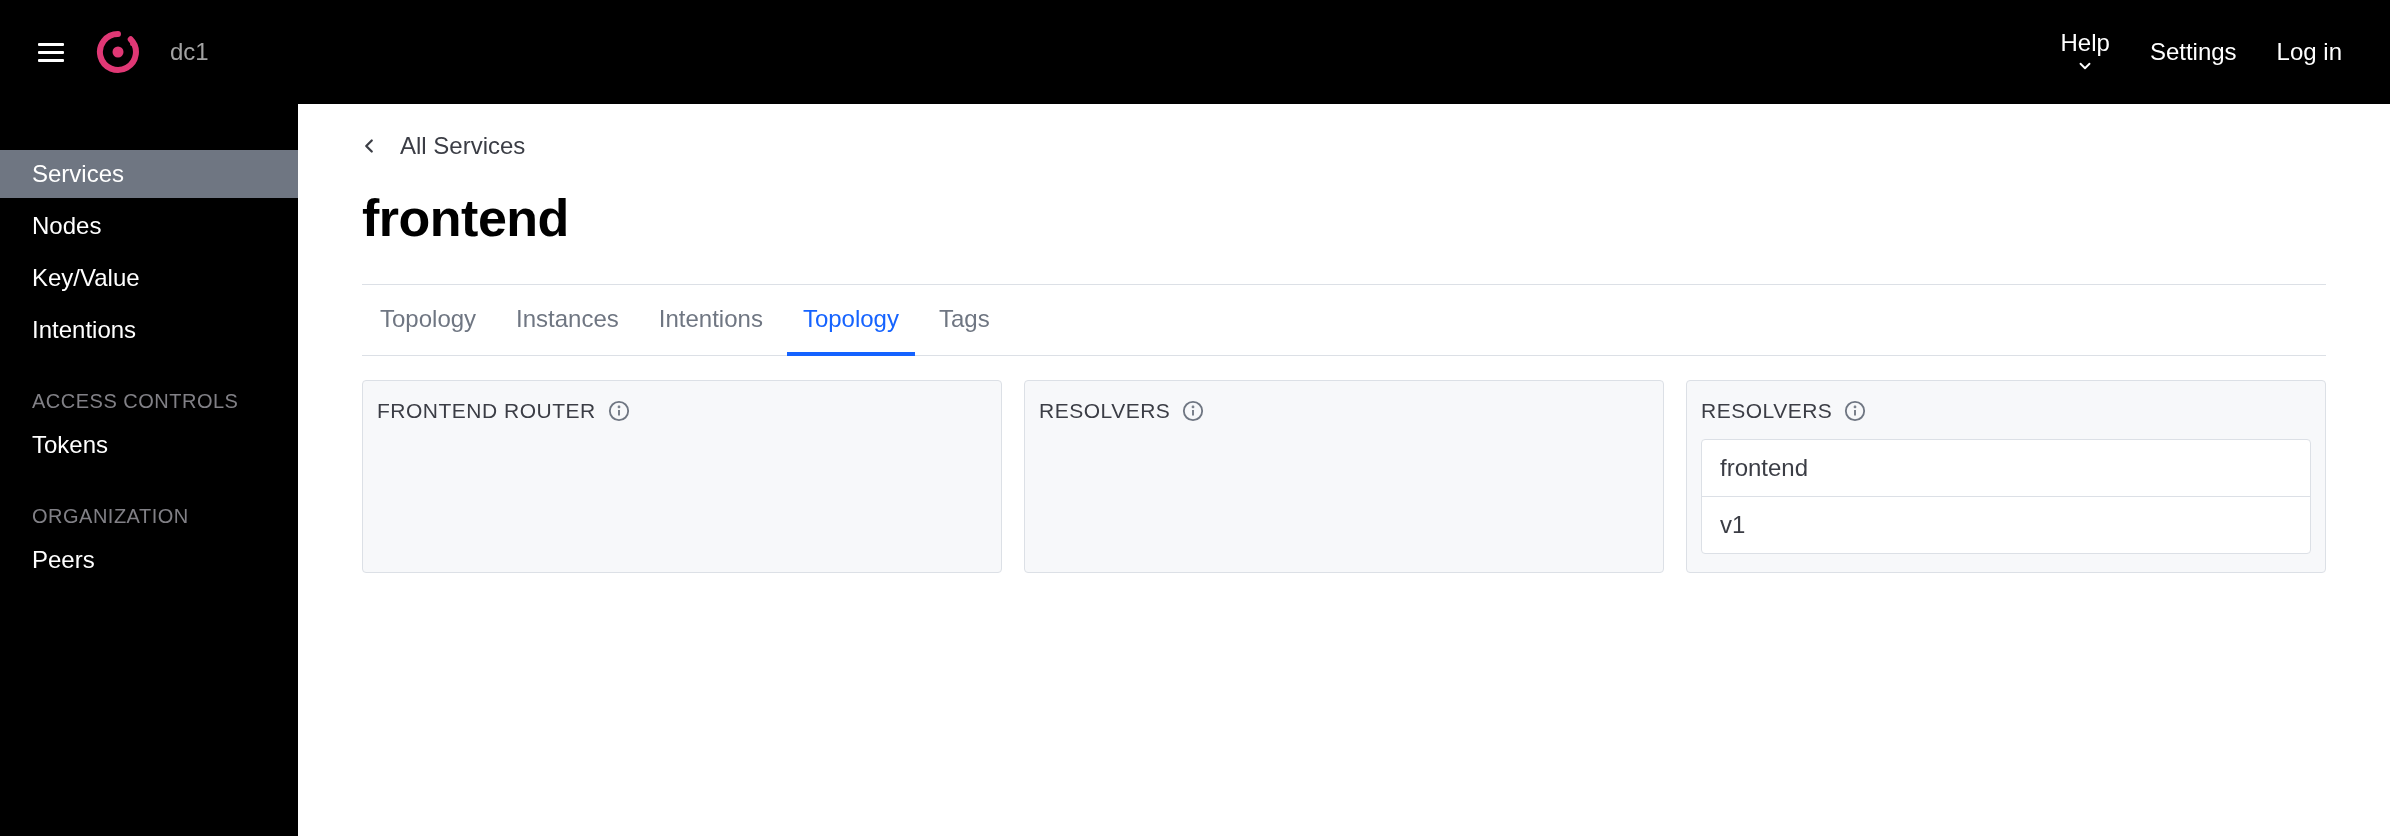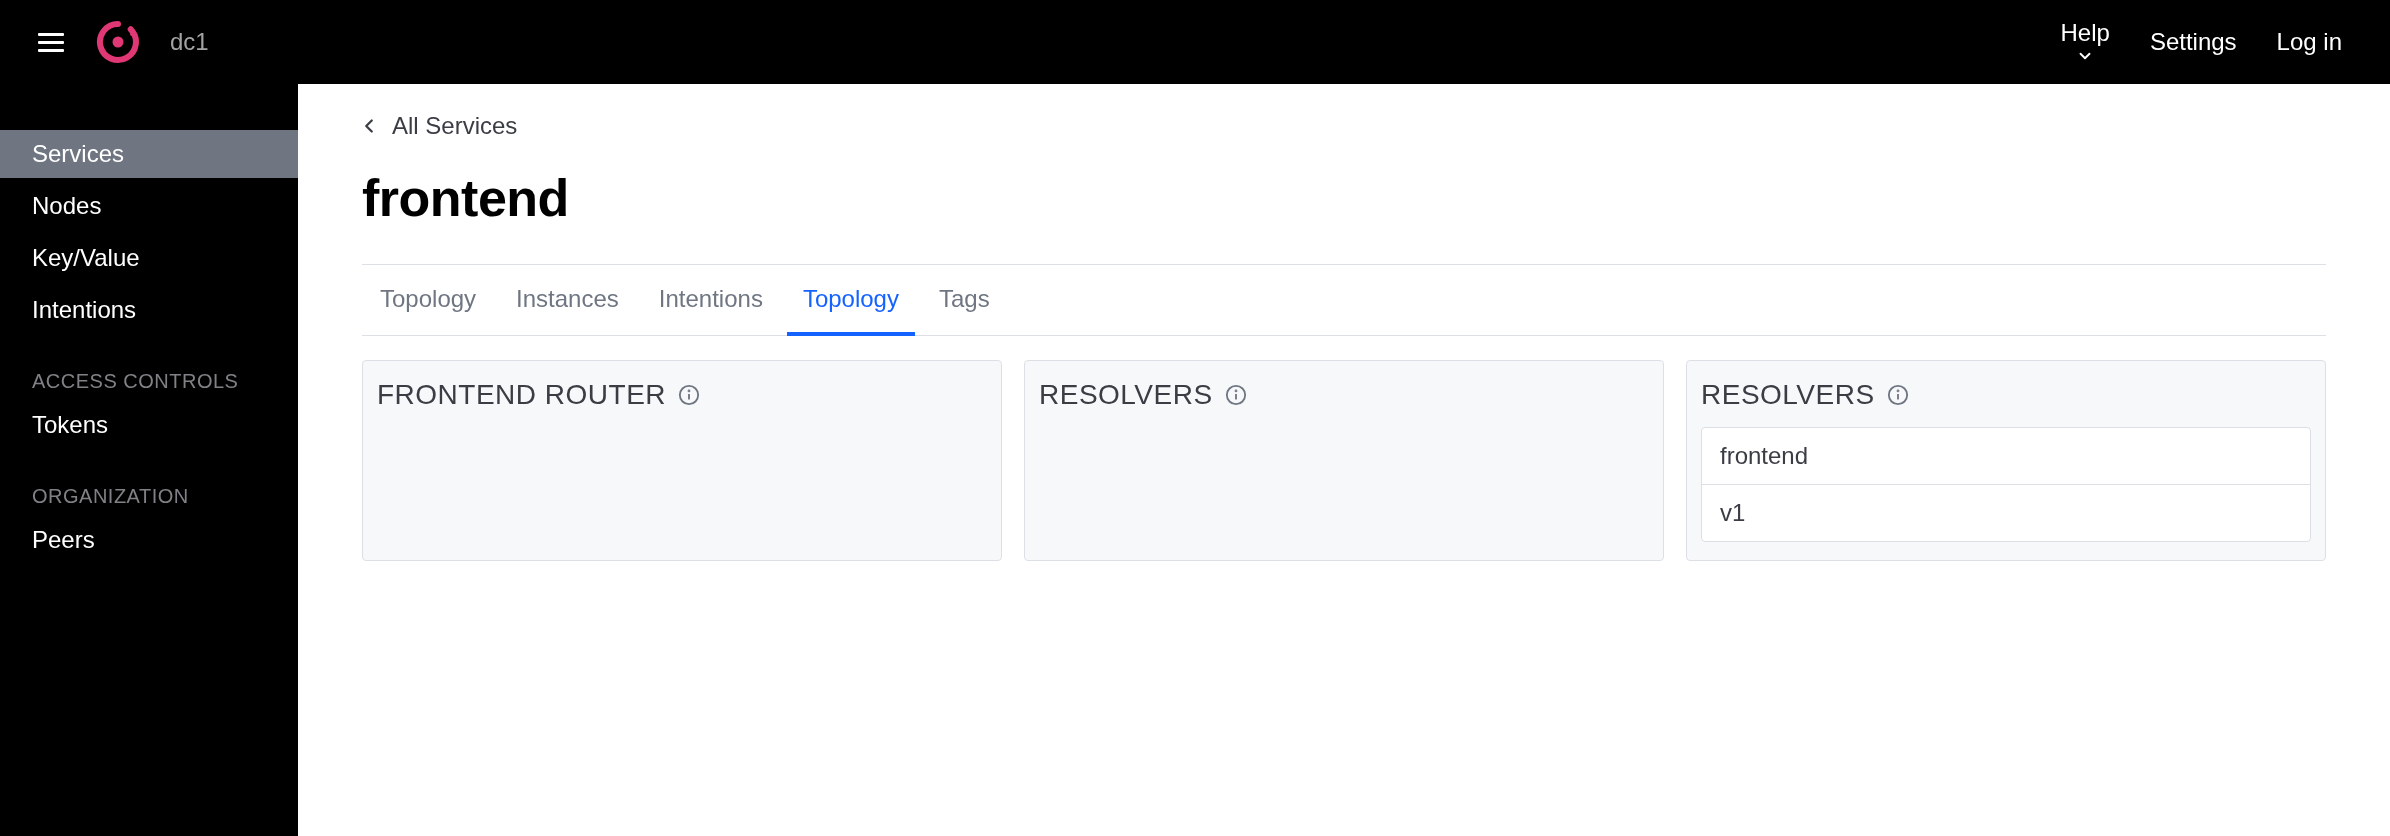--- a/index.html
+++ b/index.html
@@ -9,21 +9,21 @@
     }
     body {
       font-family: -apple-system, BlinkMacSystemFont, "Segoe UI", Helvetica, Arial, sans-serif;
       background: #fff;
       color: #000;
       width: 2390px;
       height: 836px;
       overflow: hidden;
     }
     .topbar {
-      height: 84px;
+      height: 104px;
       background: #000;
       display: flex;
       align-items: center;
       padding: 0 48px 0 38px;
       color: #fff;
     }
     .hamburger {
       width: 32px;
       height: 32px;
       display: flex;
@@ -104,21 +104,21 @@
       letter-spacing: 0.5px;
     }
     .content {
       flex: 1;
       padding: 28px 64px;
       overflow: auto;
     }
     .breadcrumb {
       display: flex;
       align-items: center;
-      gap: 12px;
+      gap: 20px;
       color: #3b3d45;
       font-size: 24px;
       cursor: pointer;
       margin-bottom: 28px;
       margin-left: -4px;
     }
     .chevron-left {
       width: 22px;
       height: 22px;
     }
@@ -176,21 +176,21 @@
       border: 1px solid #dce0e6;
       border-radius: 4px;
       background: #f7f8fa;
       padding: 18px 14px 18px 14px;
       min-height: 176px;
     }
     .card-header {
       display: flex;
       align-items: center;
       gap: 12px;
-      font-size: 28px;
+      font-size: 21px;
       font-weight: 500;
       color: #3b3d45;
       letter-spacing: 0.5px;
     }
     .info-icon {
       width: 22px;
       height: 22px;
       flex-shrink: 0;
     }
     .resolver-list {

